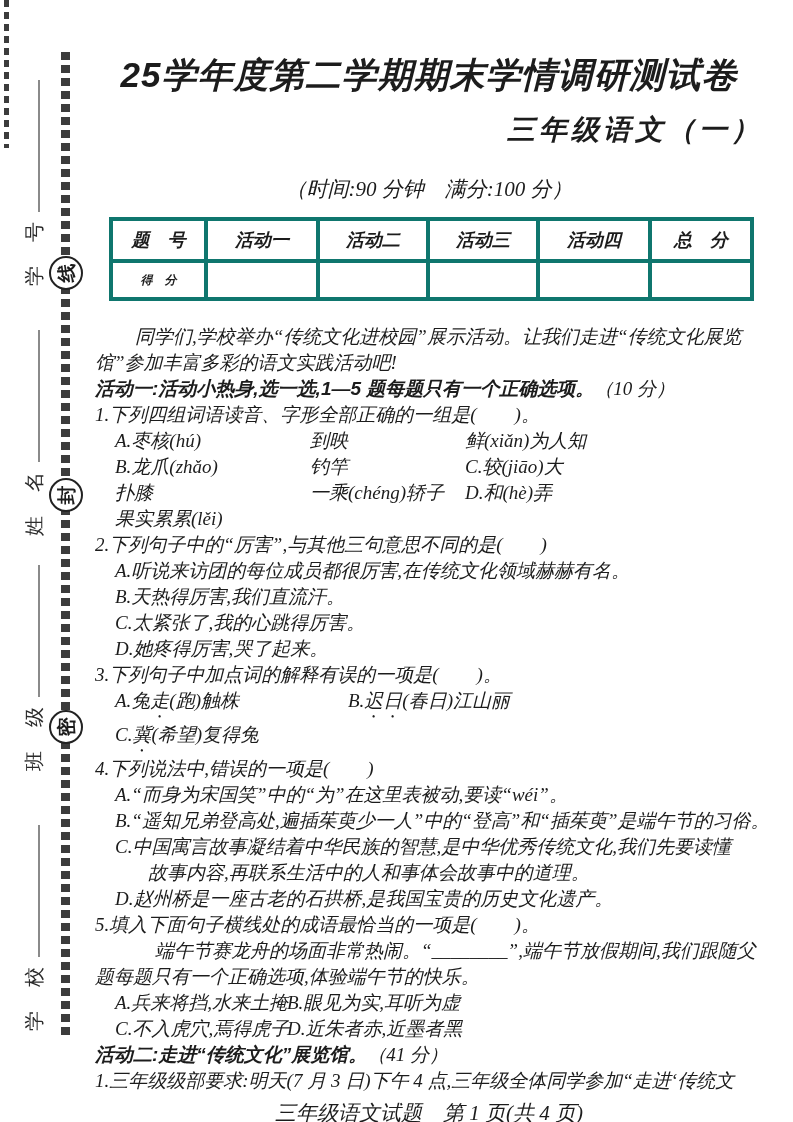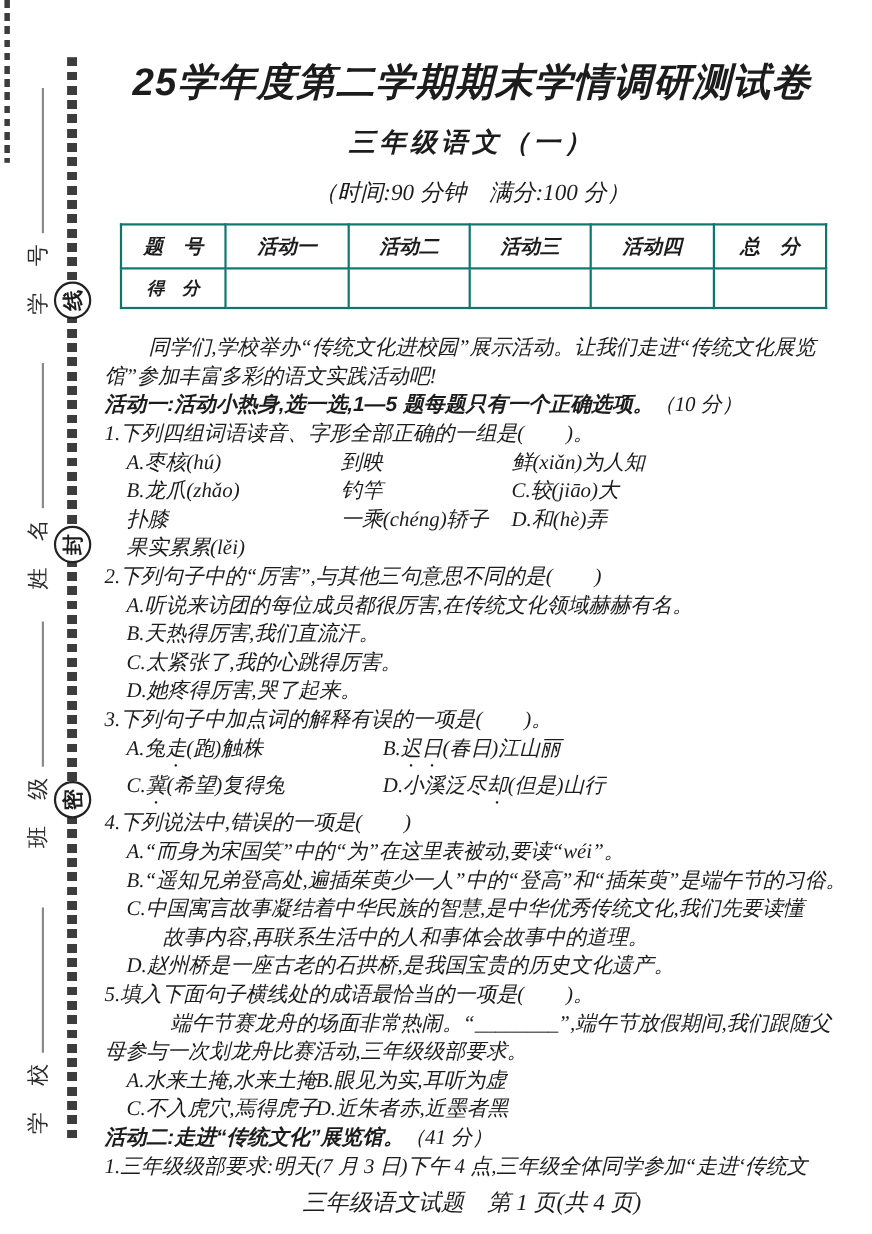--- a/index.html
+++ b/index.html
@@ -33,34 +33,34 @@
   }
   .seal-char span { transform:rotate(-90deg); font-size:19px; font-weight:600; }
   
   .content { position:absolute; left:95px; top:46px; width:668px;font-style:italic; }
   .title1 {
     font-family:"Liberation Sans","DejaVu Sans",sans-serif;
     font-weight:600; font-size:35px; line-height:42px; text-align:center;
     letter-spacing:1px; margin:8px 0 0;
   }
   .title2 {
-    font-weight:700; font-size:24px; line-height:44px; text-align:center;
+    font-weight:700; font-size:28px; line-height:44px; text-align:right;
     letter-spacing:4px; margin:12px 0 0;
   }
-  .info { text-align:center; font-size:21px; line-height:26px; margin:10px 0 0; }
+  .info { text-align:center; font-size:21px; line-height:26px; margin:24px 0 0; }
   table.score {
     border-collapse:collapse; table-layout:fixed; width:641px;
     margin:15px 0 0 14px; border:2px solid #222;
   }
-  table.score th, table.score td { border:2px solid #0f766e; padding:0; }
+  table.score th, table.score td { border:4px solid #0f766e; padding:0; }
   table.score th {
     font-family:"Liberation Sans","DejaVu Sans",sans-serif;
     font-weight:600; font-size:18px; height:38px; text-align:center;
   }
-  table.score td { height:34px; font-size:16px; text-align:center;
+  table.score td { height:34px; font-size:12px; text-align:center;
     font-family:"Liberation Sans","DejaVu Sans",sans-serif; font-weight:600; }
   .flow { margin-top:23px; font-size:19px; line-height:26px; }
   .flow p { margin:0; }
   .ind2 { text-indent:40px; }
   .ind3 { text-indent:60px; }
   .act-head {
     font-family:"Liberation Sans","DejaVu Sans",sans-serif; font-weight:700;
   }
   .act-head .pts { font-family:"Liberation Serif","DejaVu Serif",serif; font-weight:400; }
   .opt { padding-left:20px; white-space:nowrap; }
@@ -169,35 +169,34 @@
       <p class="opt">A.听说来访团的每位成员都很厉害,在传统文化领域赫赫有名。</p>
       <p class="opt">B.天热得厉害,我们直流汗。</p>
       <p class="opt">C.太紧张了,我的心跳得厉害。</p>
       <p class="opt">D.她疼得厉害,哭了起来。</p>
 
       <p>3.下列句子中加点词的解释有误的一项是(　　)。</p>
       <div class="grid2a">
         <p><span>A.兔</span><span class="em">走</span><span>(跑)触株</span></p>
         <p><span>B.</span><span class="em">迟日</span><span>(春日)江山丽</span></p>
         <p><span>C.</span><span class="em">冀</span><span>(希望)复得兔</span></p>
-        <p><span>D.小溪泛尽</span><span class="em">却</span><span>(但是)山行</span></p>
       </div>
 
       <p>4.下列说法中,错误的一项是(　　)</p>
       <p class="opt">A.“而身为宋国笑”中的“为”在这里表被动,要读“wéi”。</p>
       <p class="opt">B.“遥知兄弟登高处,遍插茱萸少一人”中的“登高”和“插茱萸”是端午节的习俗。</p>
       <p class="opt">C.中国寓言故事凝结着中华民族的智慧,是中华优秀传统文化,我们先要读懂</p>
       <p class="opt-cont">故事内容,再联系生活中的人和事体会故事中的道理。</p>
       <p class="opt">D.赵州桥是一座古老的石拱桥,是我国宝贵的历史文化遗产。</p>
 
       <p>5.填入下面句子横线处的成语最恰当的一项是(　　)。</p>
       <p class="ind3">端午节赛龙舟的场面非常热闹。“________”,端午节放假期间,我们跟随父</p>
-      <p>母参与一次划龙舟比赛活动,三年级级部要求。</p>
+      <p>题每题只有一个正确选项,体验端午节的快乐。</p>
       <div class="grid2b">
-        <p>A.水来土掩,水来土掩</p>
+        <p>A.兵来将挡,水来土掩</p>
         <p>B.眼见为实,耳听为虚</p>
         <p>C.不入虎穴,焉得虎子</p>
         <p>D.近朱者赤,近墨者黑</p>
       </div>
 
       <p class="act-head"><span>活动二:走进“传统文化”展览馆。</span><span class="pts">（41 分）</span></p>
       <p style="white-space:nowrap;">1.三年级级部要求:明天(7 月 3 日)下午 4 点,三年级全体同学参加“走进‘传统文</p>
 
       <div class="footer">三年级语文试题　第 1 页(共 4 页)</div>
     </div>

